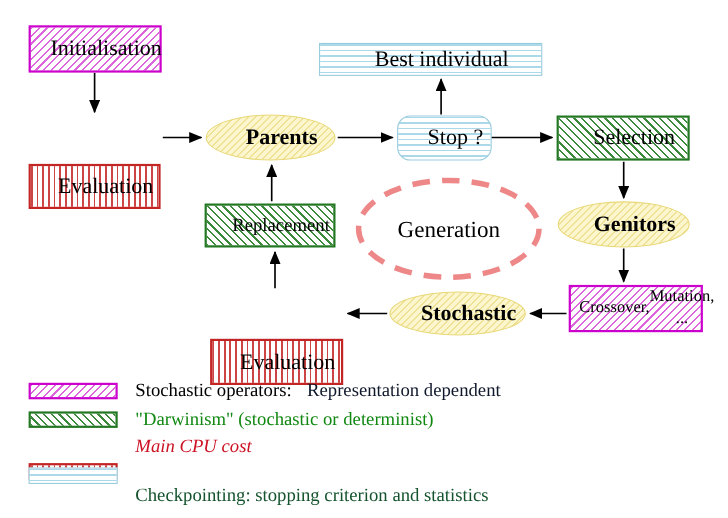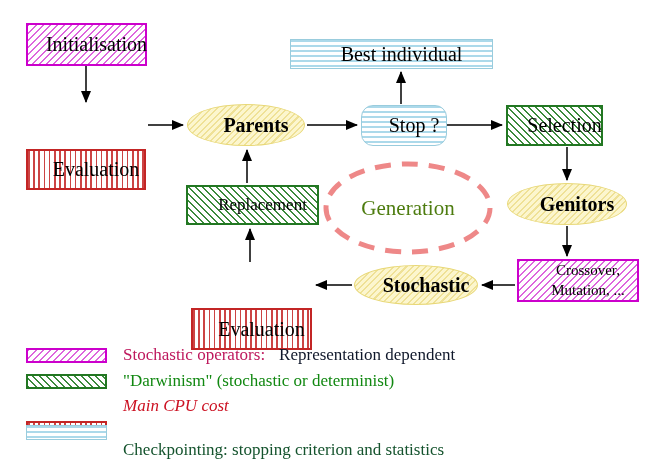--- a/index.html
+++ b/index.html
@@ -31,34 +31,34 @@
     border:1.5px solid #99CCDD;
     background:repeating-linear-gradient(180deg,#ACD9EA 0,#ACD9EA 1.6px,rgba(0,0,0,0) 1.6px,rgba(0,0,0,0) 5px),#fff;
   }
   .yellow-ellipse{
     border:1.5px solid #E8D878;border-radius:50%;
     background:repeating-linear-gradient(135deg,#EFE196 0,#EFE196 1.5px,rgba(0,0,0,0) 1.5px,rgba(0,0,0,0) 4.5px),#FCF6CE;
     font-weight:bold;
   }
   .rounded{border-radius:12px;}
   .small-label{font-size:17px;}
-  .two-line{font-size:15px;line-height:1.3;flex-direction:column;}
+  .two-line{font-size:15px;line-height:1.3;flex-direction:row;}
   .generation-label{
     position:absolute;left:326px;top:186px;width:164px;height:44px;
     display:flex;align-items:center;justify-content:center;
-    color:#4d7c0f;font-size:21px;z-index:2;
+    color:#000000;font-size:21px;z-index:2;
   }
   #arrow-layer{position:absolute;left:0;top:0;z-index:1;}
   
   .legend-row{
     position:absolute;left:26px;height:22px;display:flex;align-items:center;z-index:2;
   }
   .legend-swatch{width:81px;height:15px;box-sizing:border-box;flex:0 0 auto;}
   .legend-text{margin-left:16px;font-size:17px;white-space:nowrap;}
-  .legend-text.magenta{color:#be185d;}
+  .legend-text.magenta{color:#000000;}
   .legend-text.yellow{color:#0f172a;margin-left:14px;}
   .legend-text.green{color:#118811;}
   .legend-text.red{color:#CC1122;font-style:italic;}
   .legend-text.cyan{color:#14532d;margin-top:35px;}
 </style>
 </head>
 <body>
 
 <div id="canvas">
 
@@ -95,25 +95,25 @@
   </div>
 
   <div class="node yellow-ellipse" style="left:187px;top:104px;width:118px;height:42px;">
     <span>Parents</span>
   </div>
 
   <div class="node cyan-stripes rounded" style="left:361px;top:105px;width:86px;height:41px;">
     <span>Stop ?</span>
   </div>
 
-  <div class="node green-hatch" style="left:506px;top:105px;width:97px;height:41px;">
+  <div class="node green-hatch" style="left:506px;top:105px;width:121px;height:41px;">
     <span>Selection</span>
   </div>
 
-  <div class="node green-hatch small-label" style="left:186px;top:185px;width:133px;height:40px;justify-content:center;">
+  <div class="node green-hatch small-label" style="left:186px;top:185px;width:119px;height:40px;justify-content:center;">
     <span>Replacement</span>
   </div>
 
   <div class="generation-label">
     <span>Generation</span>
   </div>
 
   <div class="node yellow-ellipse" style="left:507px;top:183px;width:120px;height:42px;">
     <span>Genitors</span>
   </div>

